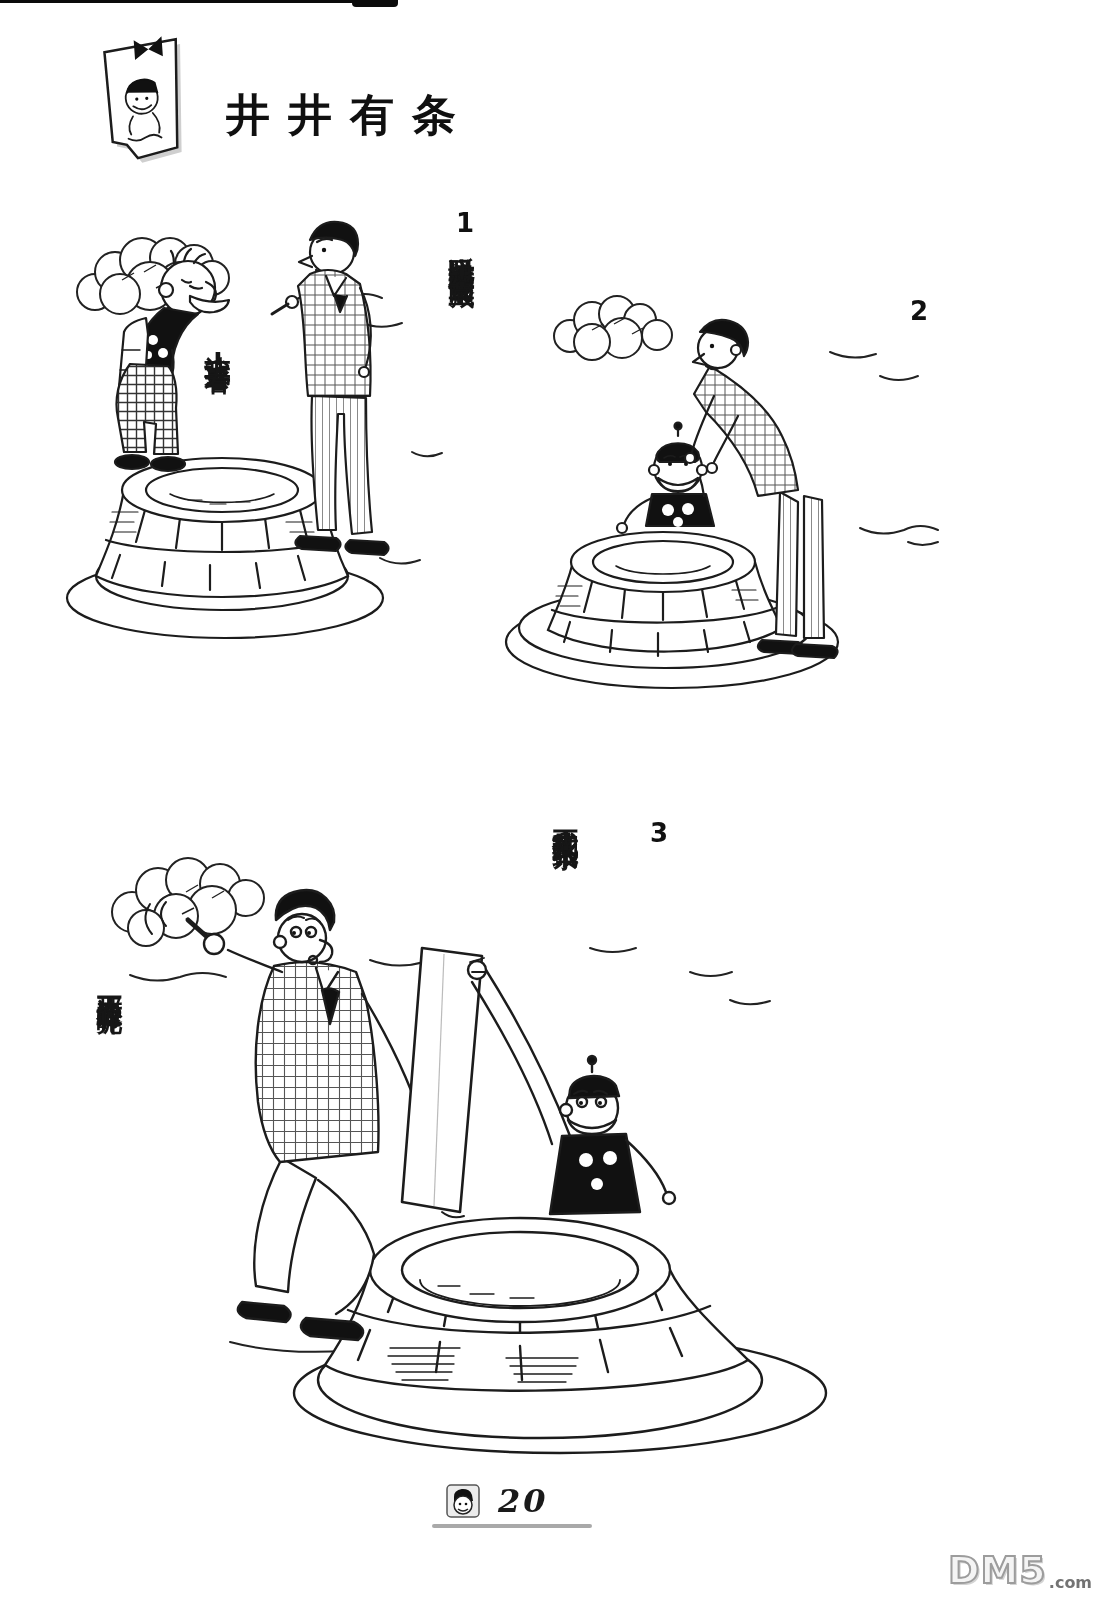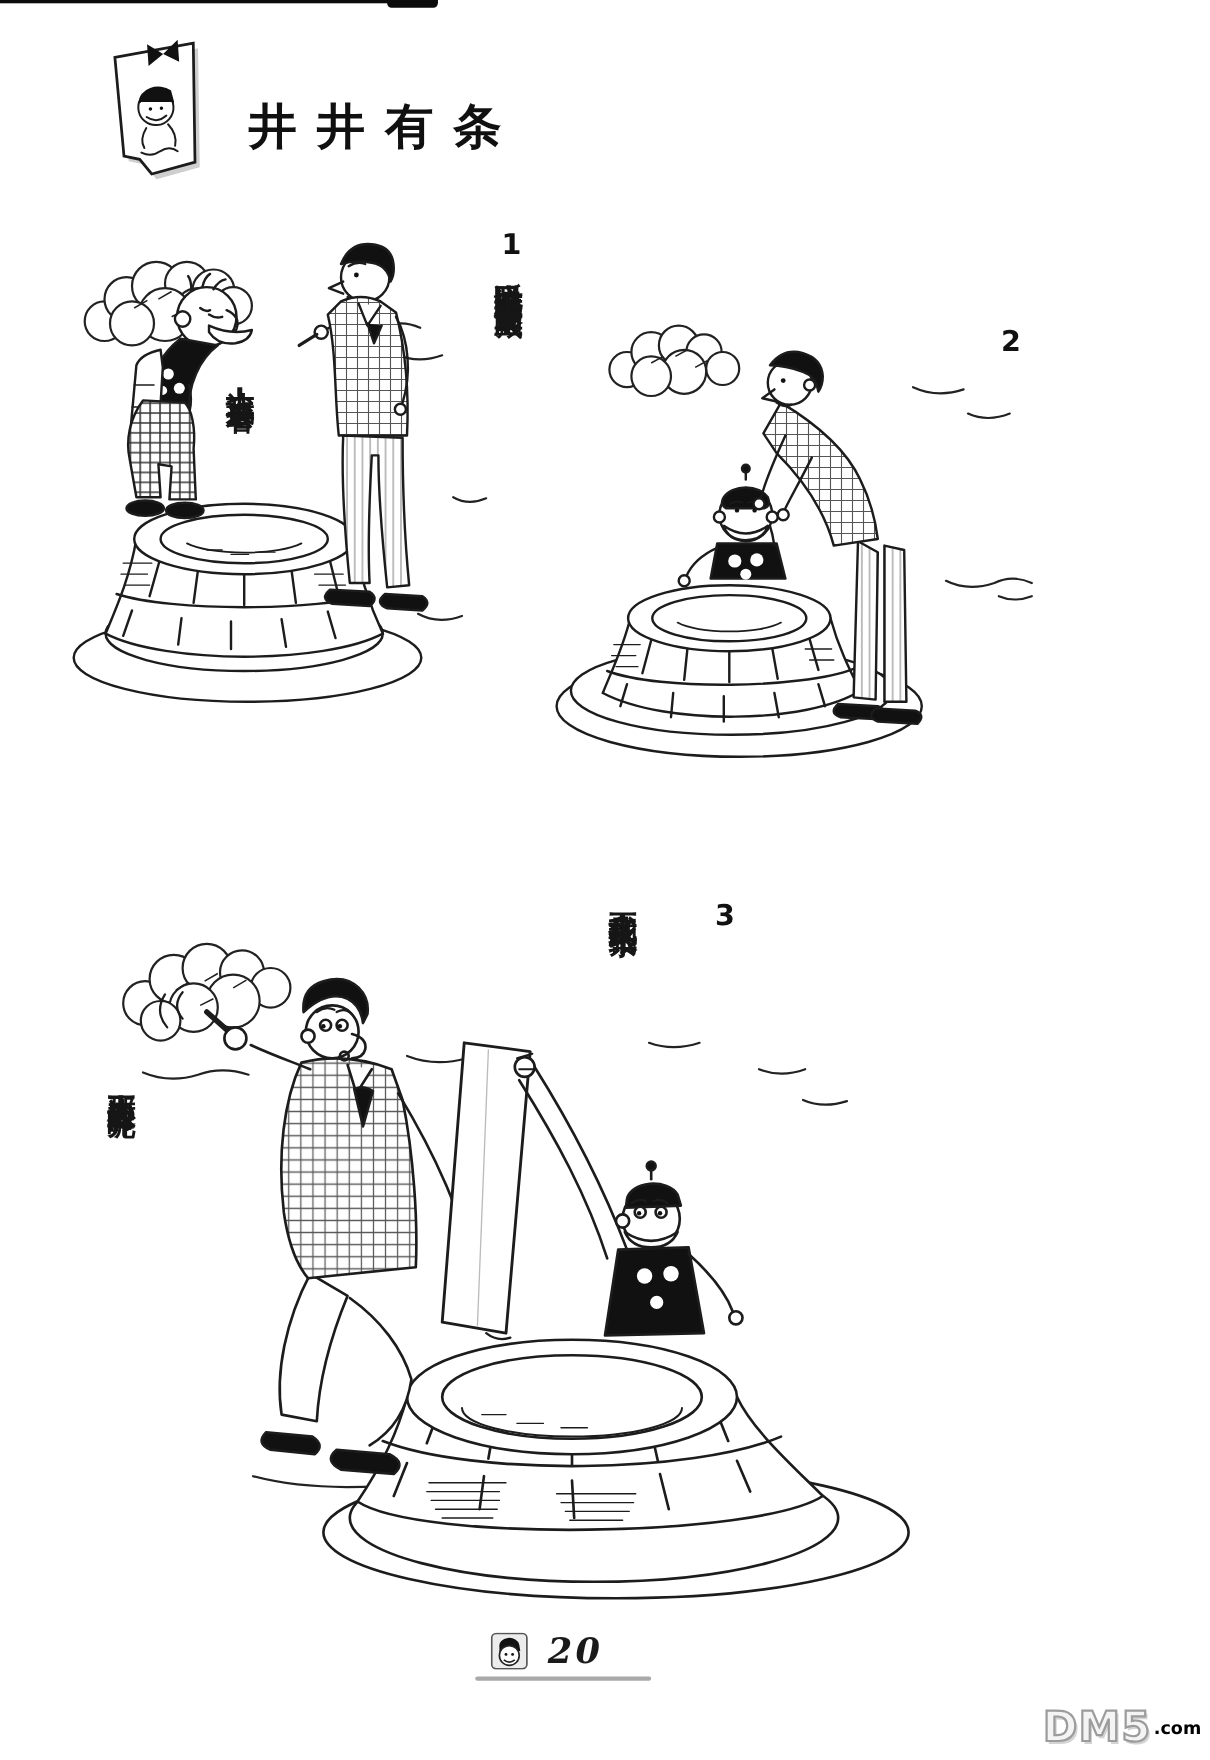--- a/index.html
+++ b/index.html
@@ -34,32 +34,32 @@
   #scan-line-1{position:absolute;left:0;top:0;width:398px;height:3px;background:#0b0b0b;}
   #scan-line-2{position:absolute;left:352px;top:0;width:46px;height:7px;background:#0b0b0b;border-radius:0 0 4px 4px;}
   #footer{position:absolute;left:430px;top:1482px;width:200px;height:48px;}
   #page-number{
     position:absolute;left:68px;top:0;
     font:700 italic 32px "DejaVu Serif","Liberation Serif",serif;
     color:#1a1a1a;letter-spacing:3px;
   }
   #page-number-underline{position:absolute;left:2px;top:42px;width:160px;height:4px;background:#9a9a9a;opacity:.85;border-radius:2px;}
   #watermark{
-    position:absolute;left:948px;top:1548px;display:flex;align-items:center;
+    position:absolute;left:948px;top:1548px;display:flex;align-items:flex-end;
   }
   .wm-main{
     font:800 38px "DejaVu Sans","Liberation Sans",sans-serif;
     color:#f4f4f4;
     -webkit-text-stroke:2px #9c9c9c;
     text-shadow:2px 2px 0 #d4d4d4;
     letter-spacing:1px;
   }
   .wm-suffix{
     font:700 16px "DejaVu Sans","Liberation Sans",sans-serif;
-    color:#000000;margin-left:2px;
+    color:#737373;margin-left:2px;
   }
   svg{display:block;}
 </style>
 </head>
 <body>
 
 <div id="scan-line-1"></div>
 <div id="scan-line-2"></div>
 
 <svg class="abs" style="left:86px;top:36px;transform:rotate(-4deg);" width="104" height="132" viewBox="0 0 104 132">

